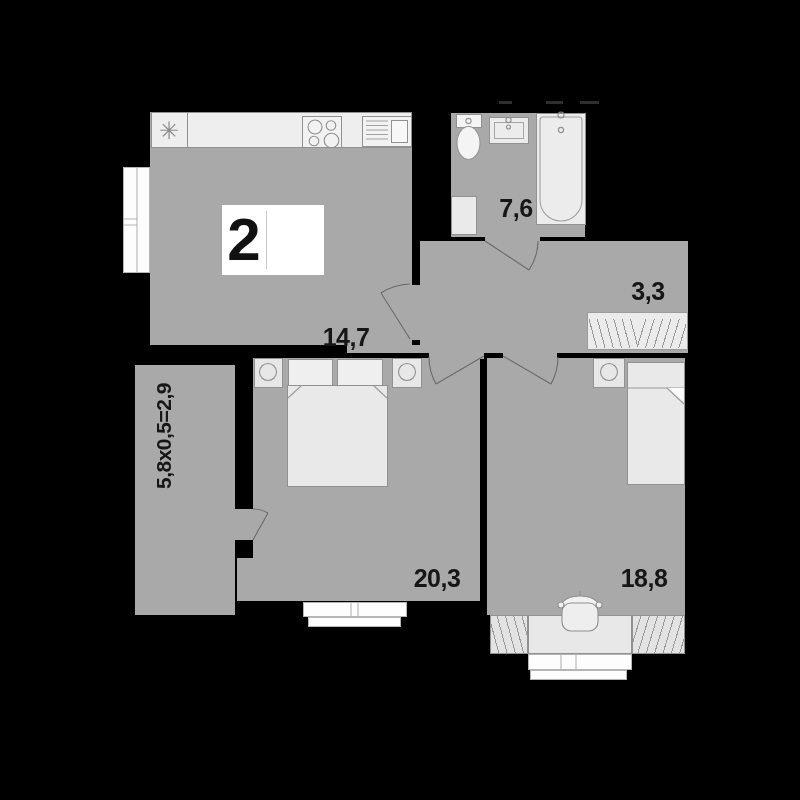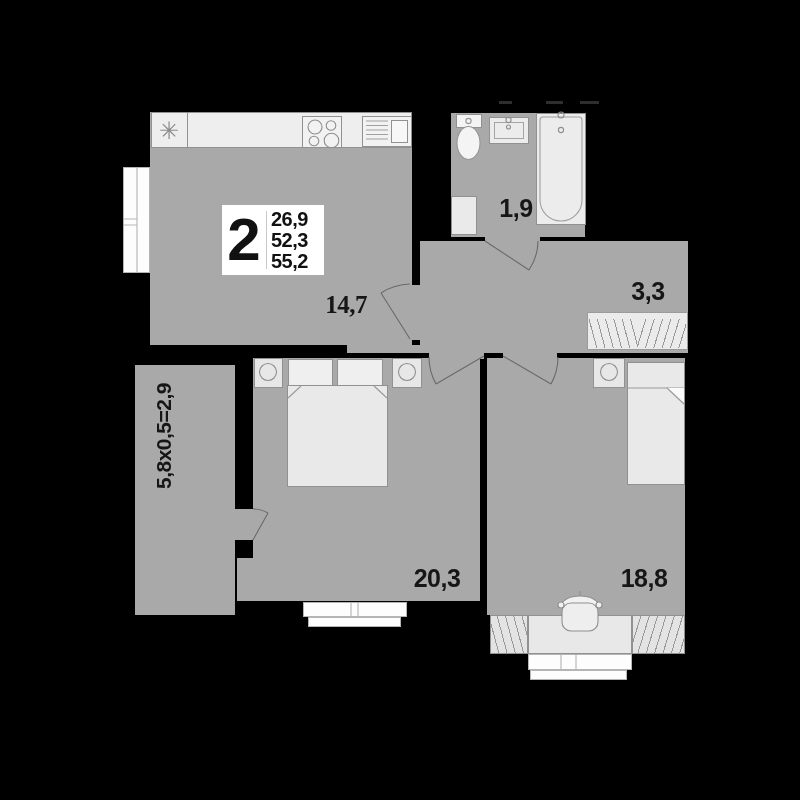--- a/index.html
+++ b/index.html
@@ -162,29 +162,24 @@
     </g>
 
     <g stroke="#b5b5b5">
       <path d="M351,603 V616 M358,603 V616 M561,655 V669 M576,655 V669"></path>
     </g>
   </svg>
 
   <div id="infobox">
     <div class="big">2</div>
     <div class="divider"></div>
-    <div class="nums">
-      <span>26,9</span>
-      <span>52,3</span>
-      <span>55,2</span>
-    </div>
   </div>
 
-  <span class="lbl" style="left:346px;top:305px;font-family:Liberation Serif, serif;">14,7</span>
-  <span class="lbl" style="left:516px;top:208px;">1,9</span>
+  <span class="lbl" style="left:346px;top:337px;">14,7</span>
+  <span class="lbl" style="left:516px;top:208px;">7,6</span>
   <span class="lbl" style="left:648px;top:291px;">3,3</span>
   <span class="lbl" style="left:437px;top:578px;">20,3</span>
   <span class="lbl" style="left:644px;top:578px;">18,8</span>
   <span class="lbl lbl-vert" style="left:164px;top:436px;">5,8х0,5=2,9</span>
 
   <div class="dash" style="left:499px;top:101px;width:13px;"></div>
   <div class="dash" style="left:546px;top:101px;width:17px;"></div>
   <div class="dash" style="left:580px;top:101px;width:19px;"></div>
 
 </div>

